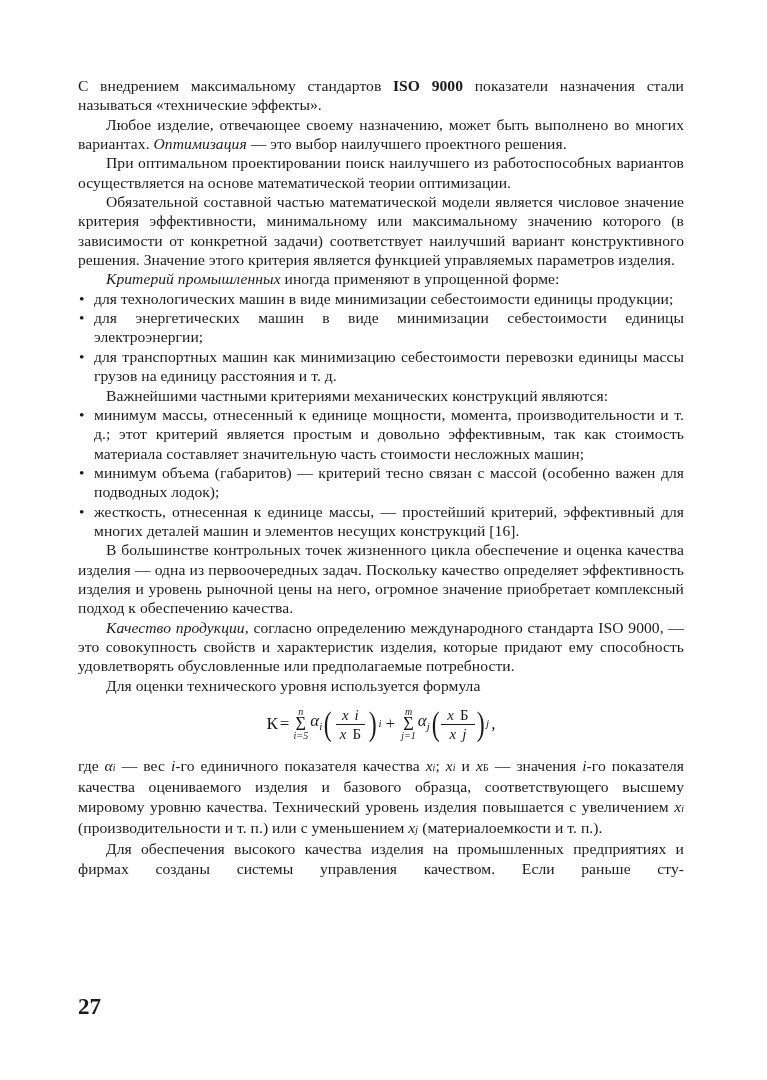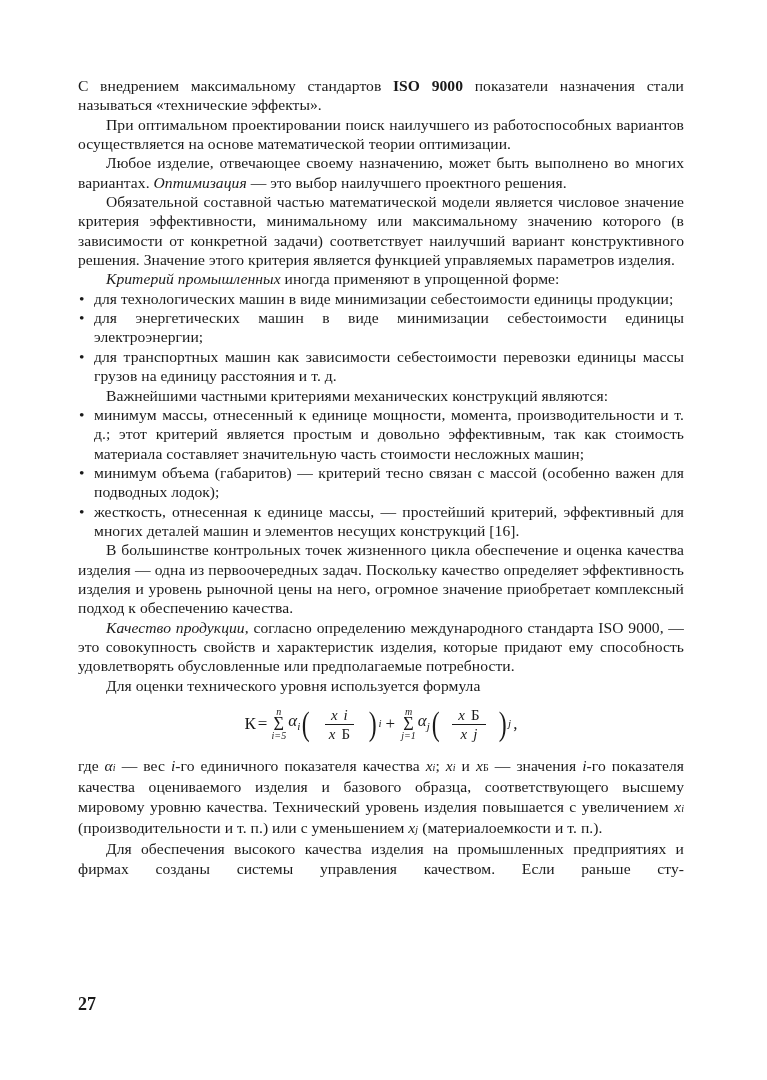--- a/index.html
+++ b/index.html
@@ -11,53 +11,53 @@
   p { margin:0; }
   .ind { text-indent:28px; }
   .noind { text-indent:0; }
   .it { font-style:italic; }
   .b { font-weight:bold; }
   ul { list-style:none; margin:0; padding:0; }
   li { position:relative; padding-left:16px; }
   li .bullet { position:absolute; left:1px; top:0; }
   .formula { height:58px; display:flex; align-items:center; justify-content:center;
              font-family:"Liberation Serif", "DejaVu Serif", serif; font-size:17px; margin:0 0 3px 0; }
-  .formula .frac { display:inline-flex; flex-direction:column; align-items:center; vertical-align:middle; margin:0 11px; }
+  .formula .frac { display:inline-flex; flex-direction:column; align-items:center; vertical-align:middle; margin:0 0; }
   .formula .frac span { font-style:italic; font-size:15px; line-height:18px; padding:0 3px; }
   .formula .frac .num { border-bottom:1px solid #1a1a1a; }
   .formula .paren { font-size:34px; line-height:1; transform:scaleX(0.7); display:inline-block; font-weight:lighter; }
   .formula .sum { display:inline-flex; flex-direction:column; align-items:center; font-size:10px; line-height:10px; margin:0 2px; }
   .formula .sum .sig { font-size:18px; line-height:14px; }
   .formula .sub { font-size:11px; font-style:italic; vertical-align:-12px; }
   .formula .alpha { font-style:italic; }
   .formula .row { display:inline-flex; align-items:center; }
   .sm { font-size:10px; font-style:italic; }
   .footer { position:absolute; left:78px; top:994px; width:606px; display:flex; justify-content:space-between; align-items:baseline; }
   .footer .title { font-family:"Liberation Serif", "DejaVu Serif", serif; font-size:13.2px; letter-spacing:0.1px; }
-  .footer .num { font-family:"Liberation Serif", "DejaVu Serif", serif; font-size:18px; font-weight:bold; }
+  .footer .num { font-family:"Liberation Serif", "DejaVu Serif", serif; font-size:23px; font-weight:bold; }
 </style>
 </head>
 <body>
 
 <div class="page body-text">
 
   <p class="noind"><span>С внедрением максимальному стандартов </span><span class="b">ISO 9000</span><span> показатели назначения стали называться «технические эффекты».</span></p>
 
+  <p class="ind"><span>Любое изделие, отвечающее своему назначению, может быть выполнено во многих вариантах. </span><span class="it">Оптимизация</span><span> — это выбор наилучшего проектного решения.</span></p>
+
   <p class="ind">При оптимальном проектировании поиск наилучшего из работоспособных вариантов осуществляется на основе математической теории оптимизации.</p>
-
-  <p class="ind"><span>Любое изделие, отвечающее своему назначению, может быть выполнено во многих вариантах. </span><span class="it">Оптимизация</span><span> — это выбор наилучшего проектного решения.</span></p>
 
   <p class="ind">Обязательной составной частью математической модели является числовое значение критерия эффективности, минимальному или максимальному значению которого (в зависимости от конкретной задачи) соответствует наилучший вариант конструктивного решения. Значение этого критерия является функцией управляемых параметров изделия.</p>
 
   <p class="ind"><span class="it">Критерий промышленных</span><span> иногда применяют в упрощенной форме:</span></p>
 
   <ul>
     <li><span class="bullet">•</span><span>для технологических машин в виде минимизации себестоимости единицы продукции;</span></li>
     <li><span class="bullet">•</span><span>для энергетических машин в виде минимизации себестоимости единицы электроэнергии;</span></li>
-    <li><span class="bullet">•</span><span>для транспортных машин как зависимости себестоимости перевозки единицы массы грузов на единицу расстояния и т. д.</span></li>
+    <li><span class="bullet">•</span><span>для транспортных машин как минимизацию себестоимости перевозки единицы массы грузов на единицу расстояния и т. д.</span></li>
   </ul>
 
   <p class="ind">Важнейшими частными критериями механических конструкций являются:</p>
 
   <ul>
     <li><span class="bullet">•</span><span>минимум массы, отнесенный к единице мощности, момента, производительности и т. д.; этот критерий является простым и довольно эффективным, так как стоимость материала составляет значительную часть стоимости несложных машин;</span></li>
     <li><span class="bullet">•</span><span>минимум объема (габаритов) — критерий тесно связан с массой (особенно важен для подводных лодок);</span></li>
     <li><span class="bullet">•</span><span>жесткость, отнесенная к единице массы, — простейший критерий, эффективный для многих деталей машин и элементов несущих конструкций [16].</span></li>
   </ul>
 

